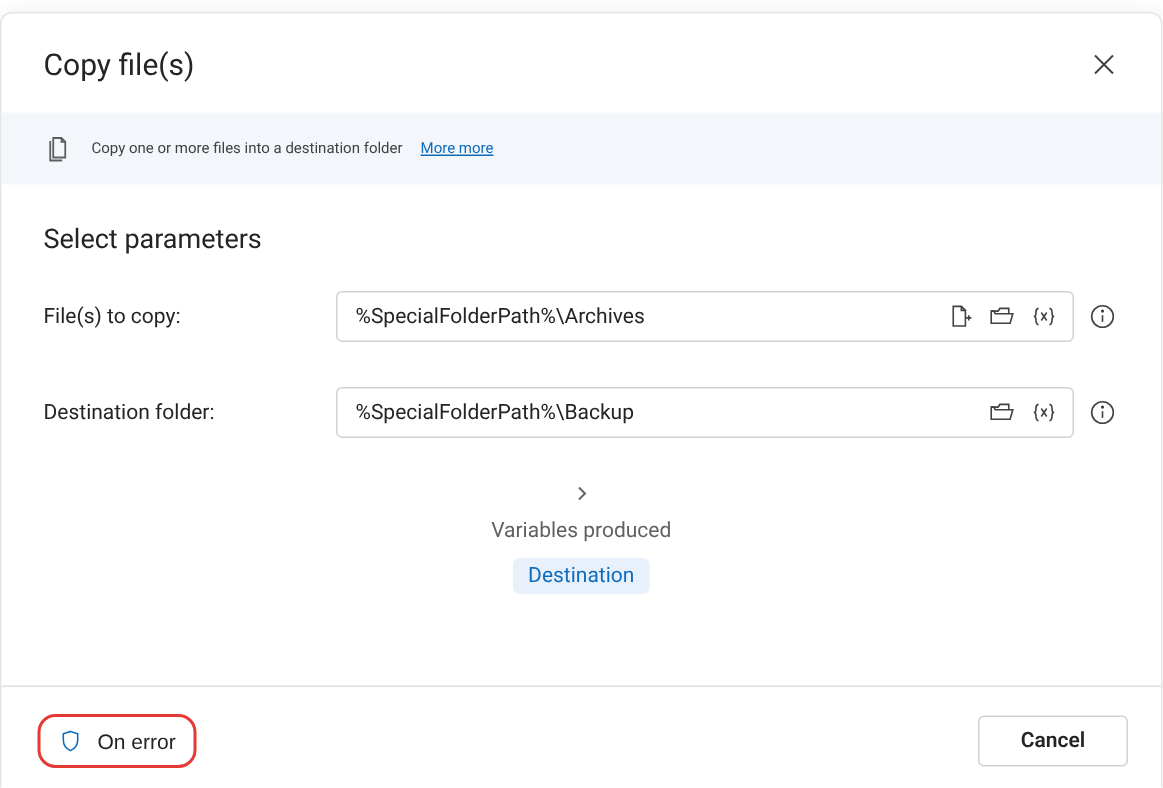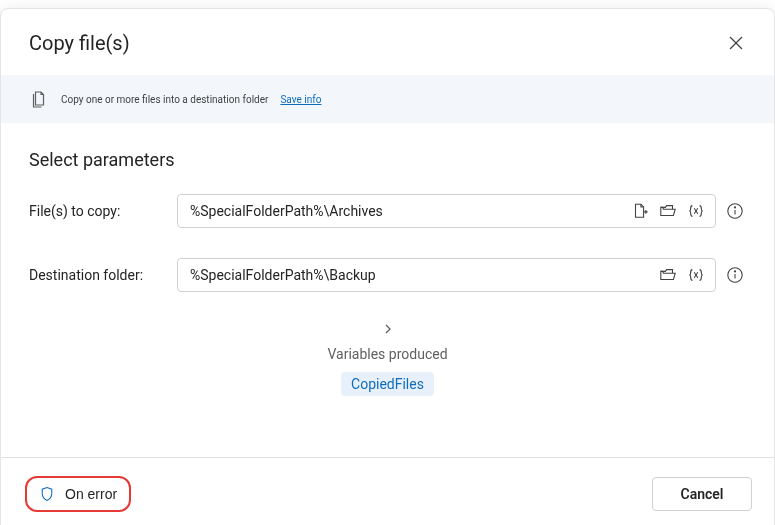--- a/index.html
+++ b/index.html
@@ -100,20 +100,21 @@
     flex: 1;
     position: relative;
     display: flex;
     align-items: center;
     border: 1px solid var(--border-input);
     border-radius: 4px;
     height: 34px;
     padding: 0 8px 0 10px;
     gap: 6px;
     background: #fff;
+    margin-left: 47px;
   }
   .input-wrap input {
     flex: 1;
     border: none;
     outline: none;
     font-size: 14px;
     font-family: inherit;
     color: var(--text-primary);
     background: transparent;
     height: 100%;
@@ -242,21 +243,21 @@
 
   <div class="info-bar">
     <span>
       <svg width="20" height="20" viewBox="0 0 20 20" fill="none" stroke="#605e5c" stroke-width="1.2">
         <path d="M6.5 3 H12 L14.5 5.5 V16 H6.5 Z"></path>
         <path d="M12 3 V5.5 H14.5"></path>
         <path d="M4.5 5 V18 H12.5"></path>
       </svg>
     </span>
     <span>Copy one or more files into a destination folder</span>
-    <a>Save info</a>
+    <a>More more</a>
   </div>
 
   <div class="dialog-body">
     <div class="section-title">Select parameters</div>
 
     <div class="form-row">
       <div class="form-label">File(s) to copy:</div>
       <div class="input-wrap">
         <input type="text" value="%SpecialFolderPath%\Archives" style="">
         <div class="input-icons">
@@ -340,21 +341,21 @@
 
     <div class="vars-row">
       <span class="expander-caret">
         <span>
           <svg width="12" height="12" viewBox="0 0 12 12" fill="none" stroke="#616161" stroke-width="1.3">
             <polyline points="4,2 8,6 4,10"></polyline>
           </svg>
         </span>
       </span>
       <span class="vars-label">Variables produced</span>
-      <span class="var-chip">CopiedFiles</span>
+      <span class="var-chip">Destination</span>
     </div>
 
   </div>
 
   <div class="dialog-footer">
     <div class="highlight-box">
       <button class="on-error-btn">
         <span>
           <svg width="16" height="16" viewBox="0 0 20 20" fill="none" stroke="#0f6cbd" stroke-width="1.3">
             <path d="M10 2 L16 4 V9 C16 13 13.5 16.5 10 18 C6.5 16.5 4 13 4 9 V4 Z"></path>

